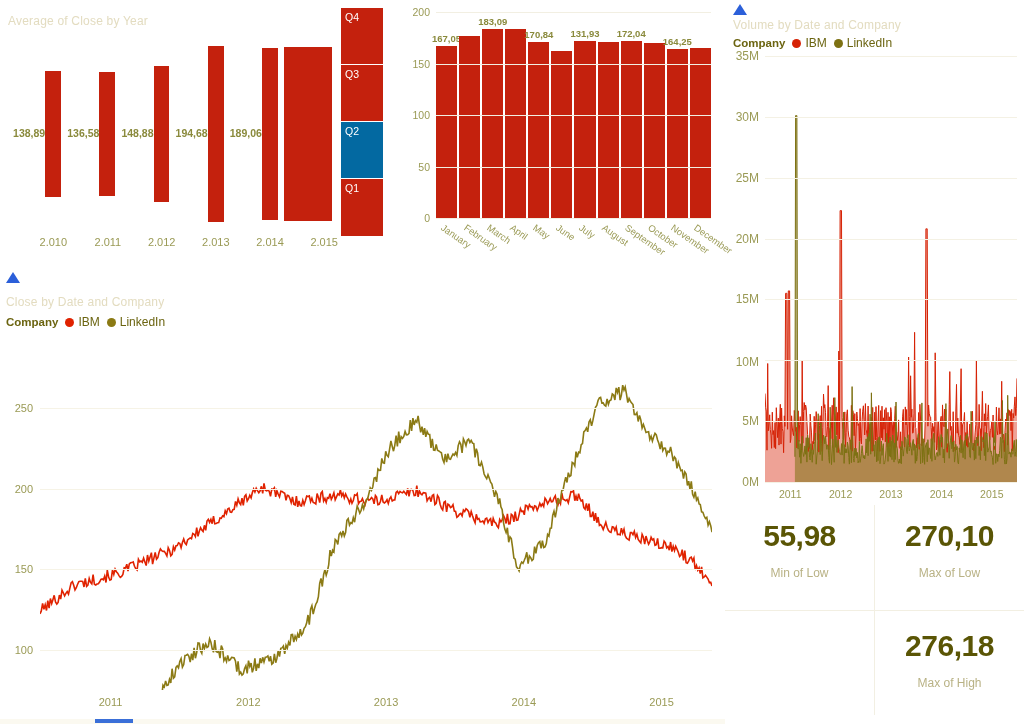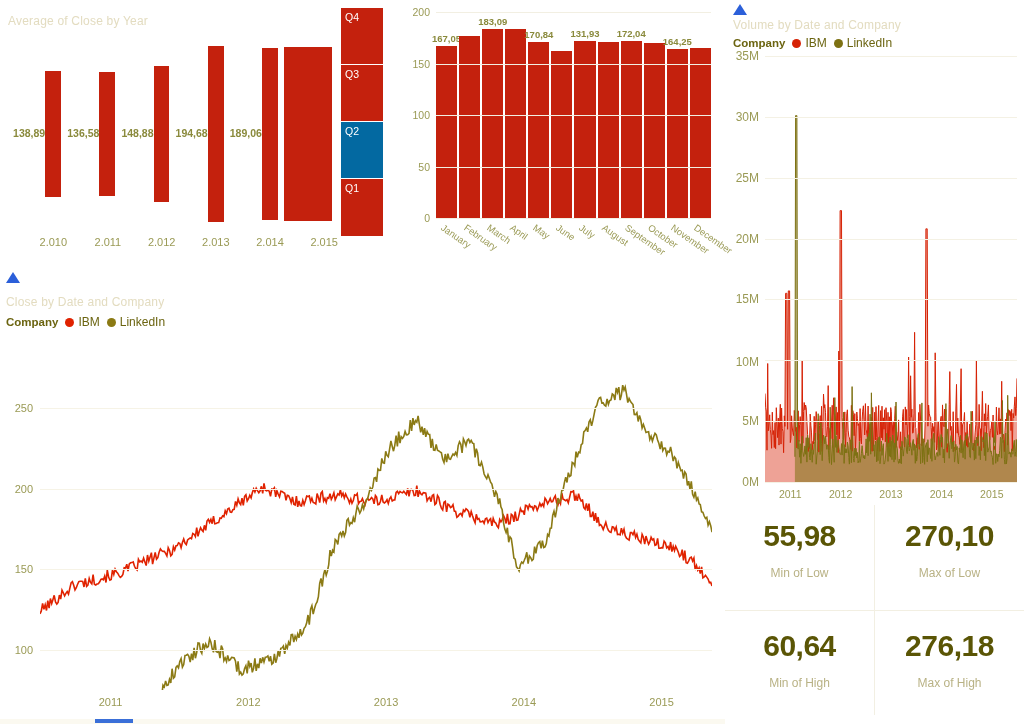--- a/index.html
+++ b/index.html
@@ -322,23 +322,19 @@
 
 <div class="panel" id="kpis">
     <div class="kpi" style="left: 0px; top: 0px;">
       <div class="kpi-value" style="color: rgb(90, 85, 5);">55,98</div>
       <div class="kpi-label" style="color: rgb(185, 178, 133);">Min of Low</div>
     </div>
     <div class="kpi" style="left: 150px; top: 0px;">
       <div class="kpi-value" style="color: rgb(90, 85, 5);">270,10</div>
       <div class="kpi-label" style="color: rgb(185, 178, 133);">Max of Low</div>
     </div>
-    <div class="kpi" style="left: 0px; top: 110px;">
-      <div class="kpi-value" style="color: rgb(90, 85, 5);">60,64</div>
-      <div class="kpi-label" style="color: rgb(185, 178, 133);">Min of High</div>
-    </div>
     <div class="kpi" style="left: 150px; top: 110px;">
       <div class="kpi-value" style="color: rgb(90, 85, 5);">276,18</div>
       <div class="kpi-label" style="color: rgb(185, 178, 133);">Max of High</div>
     </div>
     <div class="kpi-sep" style="left: 0px; top: 105px; width: 299px; height: 1px;"></div>
     <div class="kpi-sep" style="left: 149px; top: 0px; width: 1px; height: 210px;"></div>
   </div>
 
 </body></html>

